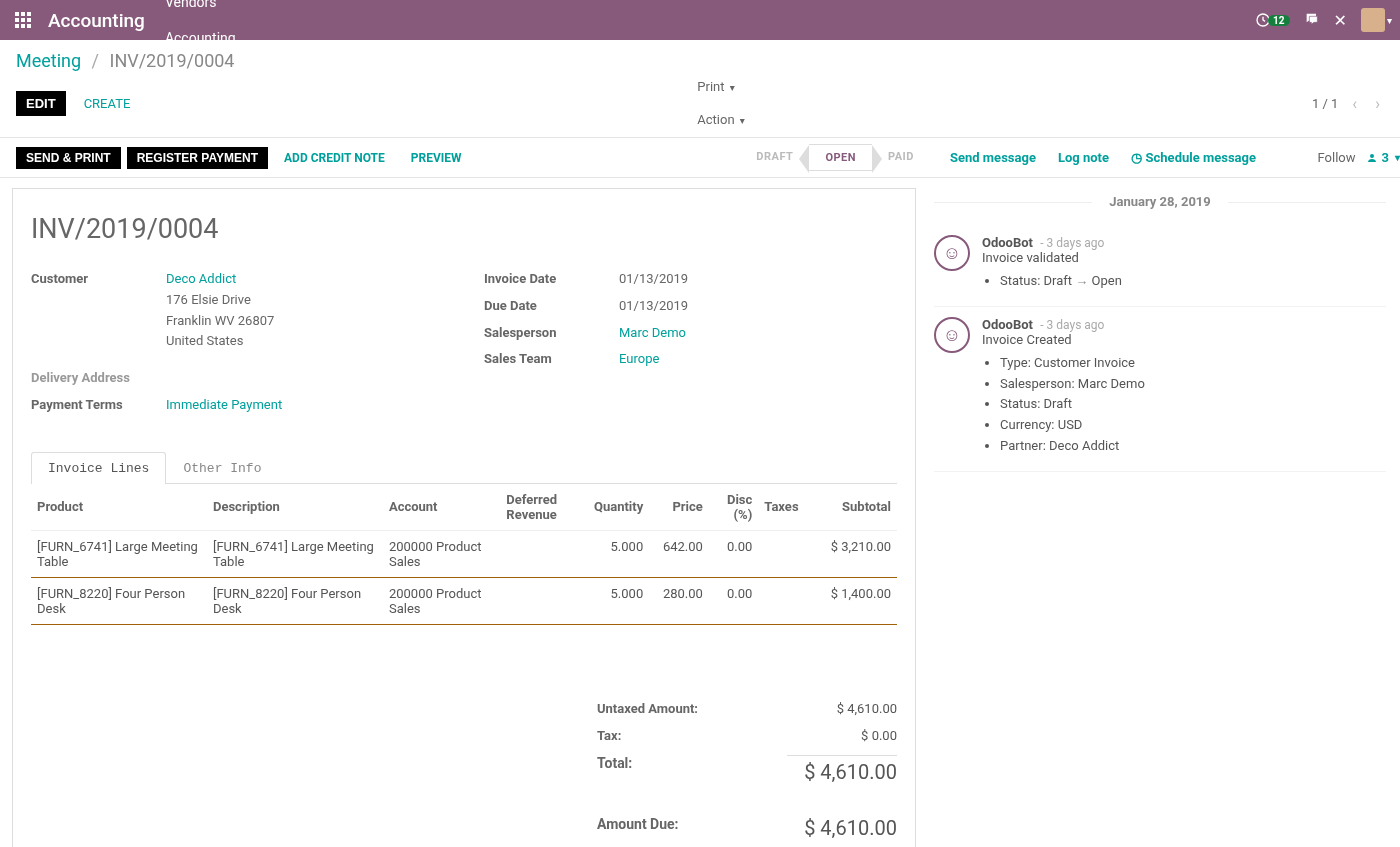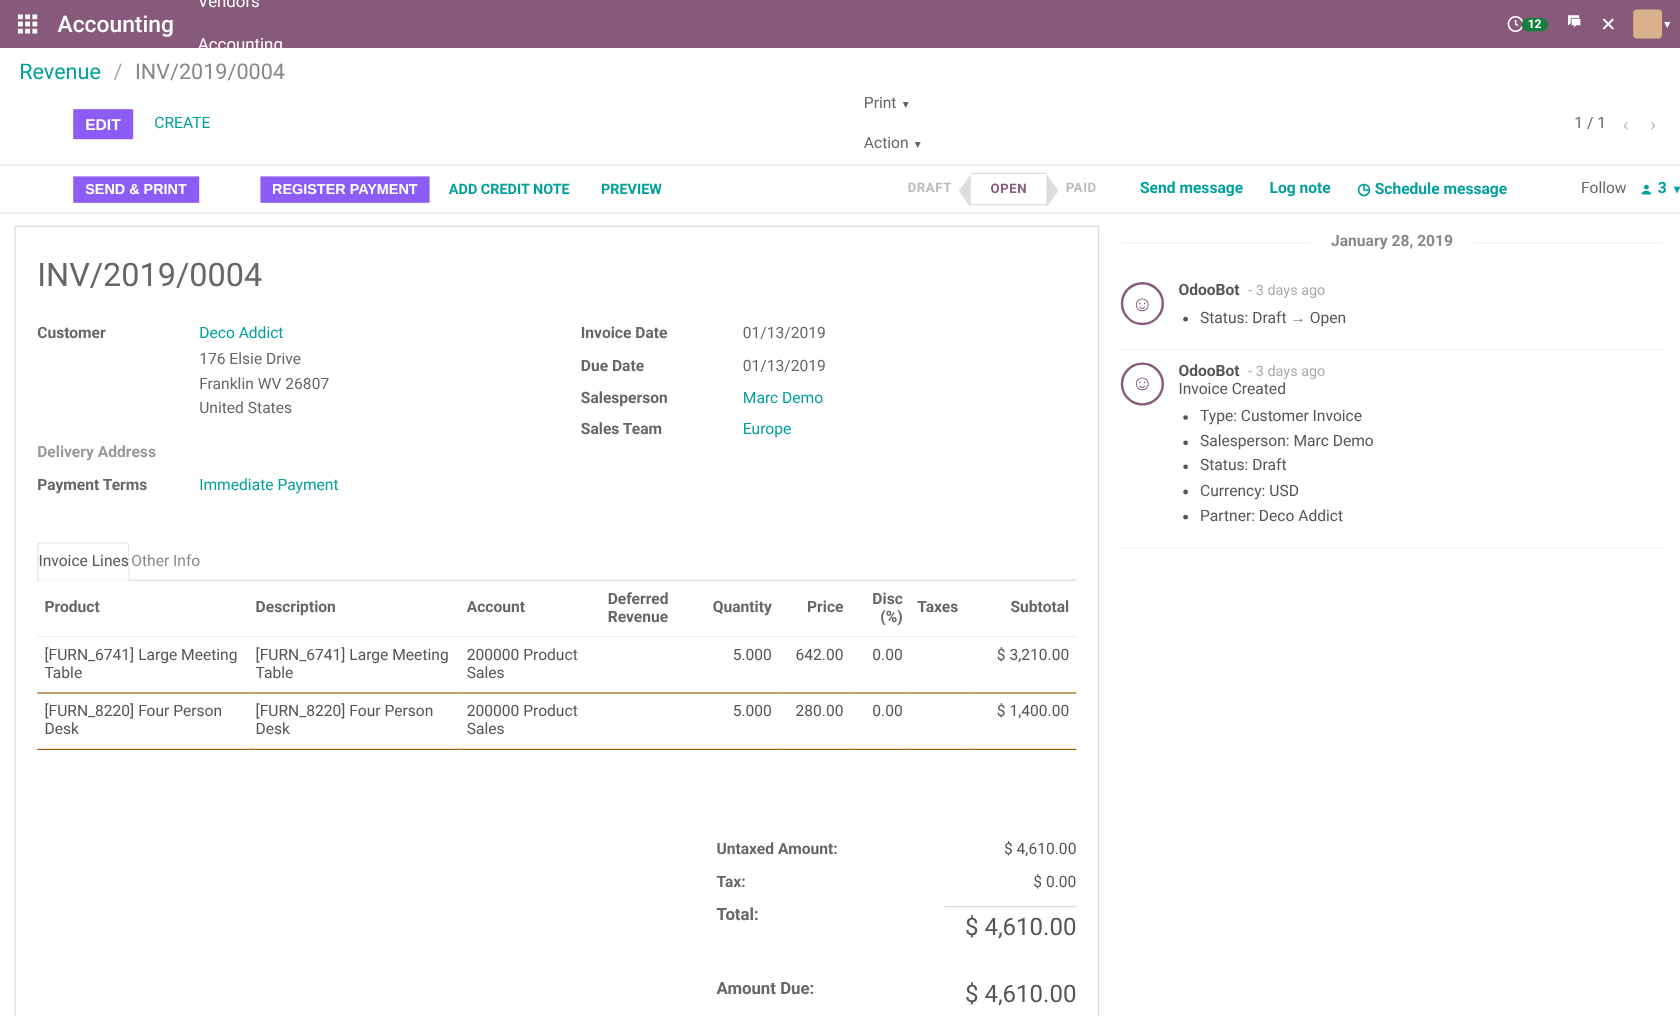--- a/index.html
+++ b/index.html
@@ -25,21 +25,21 @@
 .cp-top { padding: 10px 16px 0 16px; display: flex; align-items: center; }
 .breadcrumb { font-size: 18px; }
 .breadcrumb a { color: #00a09d; }
 .breadcrumb .sep { color: #aaa; margin: 0 6px; }
 .breadcrumb .current { color: #888; }
 
 
 .cp-bottom { display: flex; align-items: center; padding: 8px 16px 10px 16px; border-bottom: 1px solid #e5e5e5; }
 .cp-left { display: flex; align-items: center; gap: 18px; }
 .btn { display: inline-flex; align-items: center; justify-content: center; padding: 5px 10px; font-size: 13px; font-weight: bold; border: none; cursor: pointer; border-radius: 0; text-transform: uppercase; }
-.btn-primary { background: #8b5cf6; color: #fff; margin-left: 45px; }
+.btn-primary { background: #000000; color: #fff; }
 .btn-link { color: #00a09d; background: none; font-weight: normal; cursor: pointer; }
 .cp-center { margin-left: auto; margin-right: auto; display: flex; gap: 18px; flex-direction: column; }
 .cp-center .dropdown { color: #666; cursor: pointer; font-size: 13px; }
 .cp-right { display: flex; align-items: center; gap: 10px; font-size: 13px; color: #666; }
 .pager-arrow { color: #bbb; cursor: pointer; font-size: 16px; padding: 0 4px; }
 
 
 .statusbar { display: flex; align-items: center; padding: 6px 16px; border-bottom: 1px solid #e5e5e5; }
 .statusbar-left { display: flex; gap: 6px; align-items: center; }
 .btn-sm { padding: 4px 10px; font-size: 12px; }
@@ -62,21 +62,21 @@
 .sheet-title { font-size: 27px; color: #666; margin-bottom: 24px; font-weight: 400; }
 .fields-row { display: flex; gap: 40px; margin-bottom: 30px; }
 .fields-col { flex: 1; }
 .field-row { display: flex; margin-bottom: 6px; line-height: 1.6; }
 .field-label { width: 135px; font-weight: bold; color: #666; font-size: 13px; }
 .field-value { flex: 1; color: #666; }
 .field-value a { color: #00a09d; }
 
 
 .tabs { display: flex; border-bottom: 1px solid #ddd; }
-.tab { padding: 8px 0; font-size: 13px; color: #888; cursor: pointer; border: 1px solid transparent; border-bottom: none; margin-bottom: -1px; }
+.tab { padding: 8px 16px; font-size: 13px; color: #888; cursor: pointer; border: 1px solid transparent; border-bottom: none; margin-bottom: -1px; font-family: Liberation Mono, monospace; }
 .tab.active { color: #555; border-color: #ddd; background: #fff; border-radius: 3px 3px 0 0; }
 
 
 table.lines { width: 100%; border-collapse: collapse; margin-top: 0; }
 .lines th { text-align: left; font-weight: bold; font-size: 13px; color: #666; padding: 8px 6px; border-bottom: 1px solid #eee; }
 .lines th.num, .lines td.num { text-align: right; }
 .lines td { padding: 8px 6px; vertical-align: top; color: #555; border-bottom: 1px solid #a16207; }
 
 
 .totals { margin-top: 70px; width: 300px; margin-left: auto; }
@@ -154,21 +154,21 @@
     <span style="color:#fff;font-size:16px;">✕</span>
     <div style="display:flex;align-items:center;">
       <div class="avatar"></div>
       <span class="caret-down">▾</span>
     </div>
   </div>
 </div>
 
 <div class="cp-top">
   <div class="breadcrumb">
-    <a href="#">Revenue</a>
+    <a href="#">Meeting</a>
     <span class="sep">/</span>
     <span class="current">INV/2019/0004</span>
   </div>
 </div>
 
 <div class="cp-bottom">
   <div class="cp-left">
     <button class="btn btn-primary">EDIT</button>
     <span class="btn-link">CREATE</span>
   </div>
@@ -327,20 +327,21 @@
     </div>
   </div>
 
   <div class="chatter">
     <div class="chatter-date-sep">January 28, 2019</div>
     <div id="messages">
         <div class="msg">
           <div class="msg-avatar">☺</div>
           <div class="msg-body">
             <div><span class="msg-author">OdooBot</span> <span class="msg-time">- 3 days ago</span></div>
+            <div>Invoice validated</div>
             <ul>
               <li>Status: Draft <span class="arrow-sep">→</span> Open</li>
             </ul>
           </div>
         </div>
         <div class="msg">
           <div class="msg-avatar">☺</div>
           <div class="msg-body">
             <div><span class="msg-author">OdooBot</span> <span class="msg-time">- 3 days ago</span></div>
             <div>Invoice Created</div>

